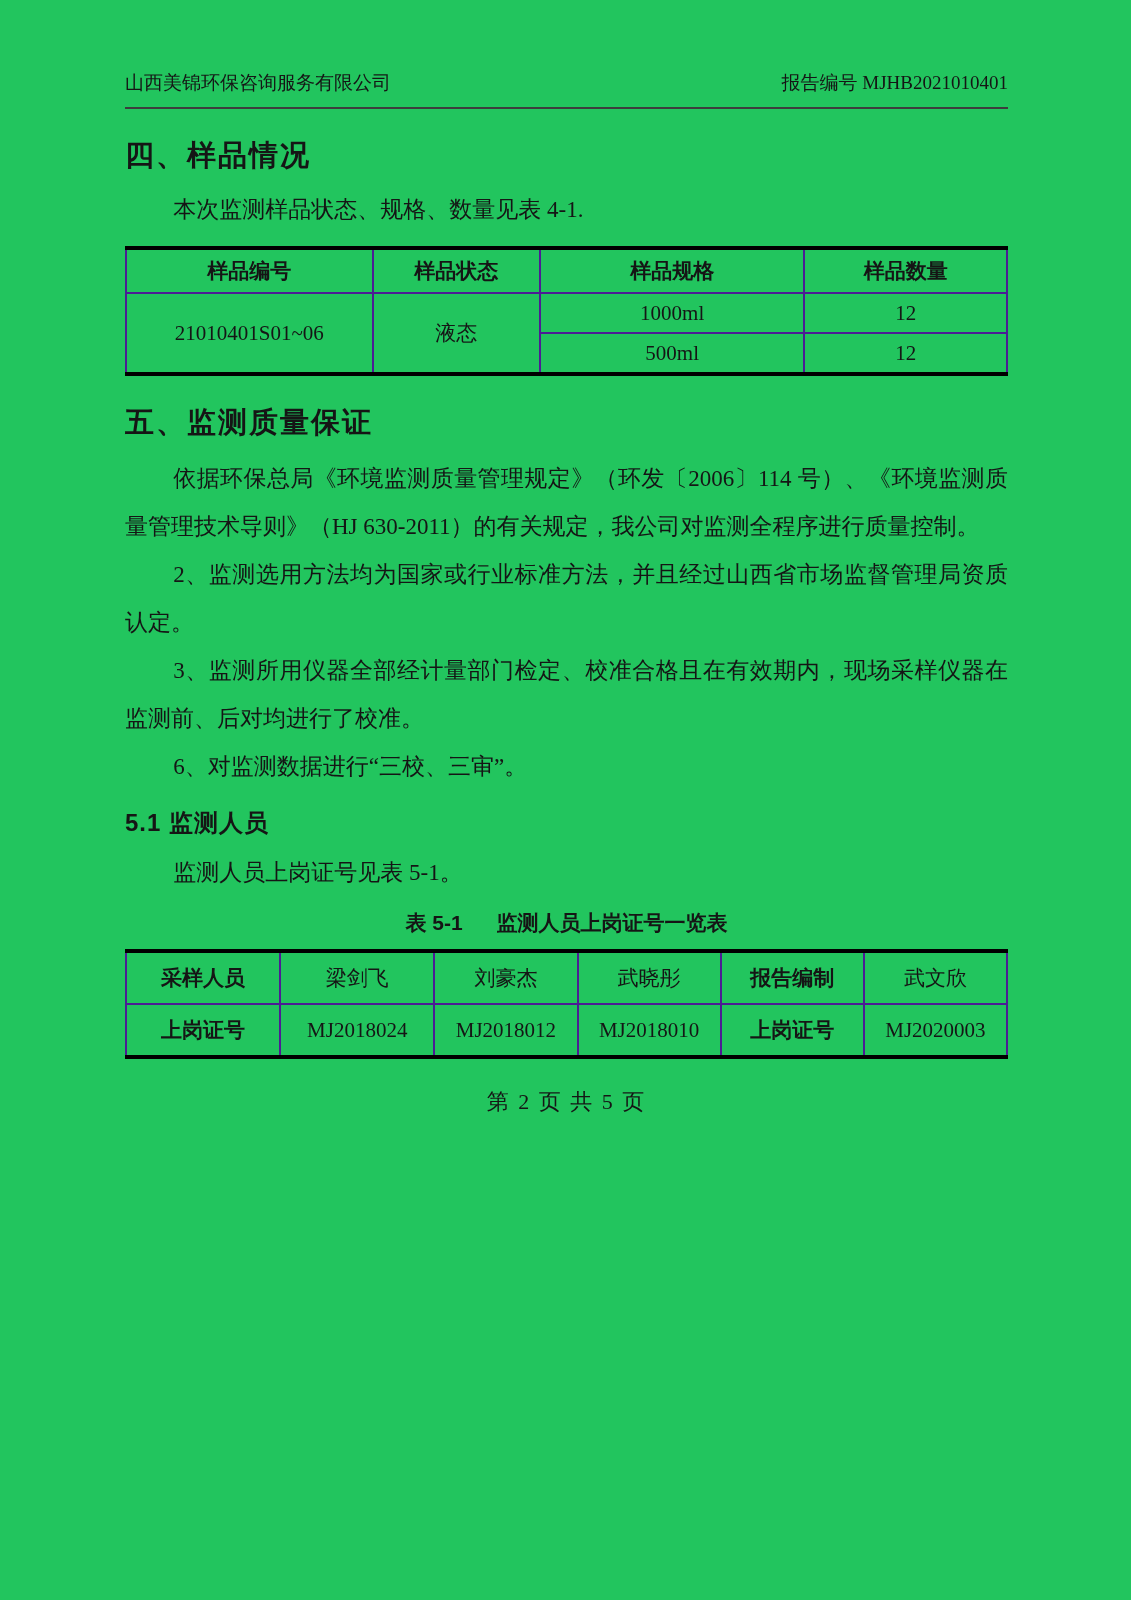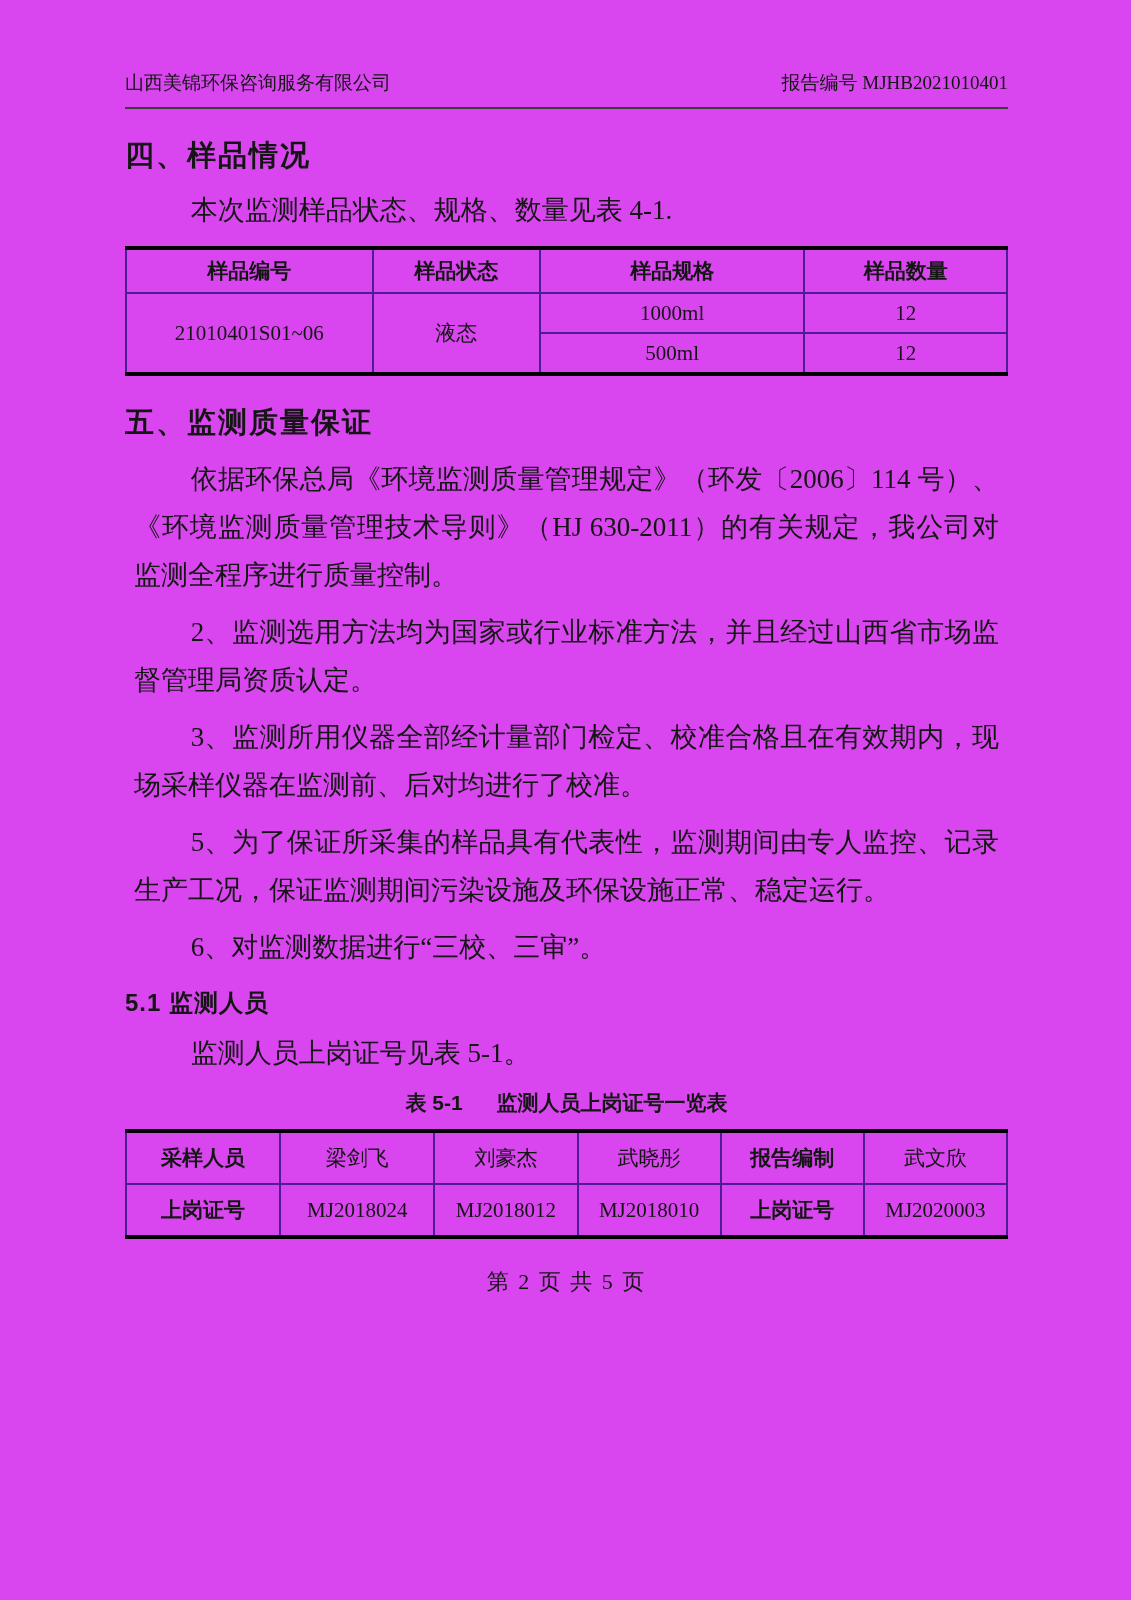--- a/index.html
+++ b/index.html
@@ -1,42 +1,42 @@
 <!DOCTYPE html>
 <html><head>
 <meta charset="utf-8">
 <style>
   html,body { margin:0; padding:0; background:#ffffff; }
   .page {
     position:relative;
     width:1131px; height:1600px;
     box-sizing:border-box;
     padding:70px 123px 0 125px;
-    background:#d946ef;
+    background:#22c55e;
     color:#151515;
     font-family:"Liberation Serif","DejaVu Serif",serif;
     overflow:hidden;
   }
   .header {
     display:flex; justify-content:space-between; align-items:flex-end;
     font-size:19px;
     padding-bottom:11px;
     border-bottom:2px solid #3d3d3d;
   }
   .h1 {
     font-family:"Liberation Sans","DejaVu Sans",sans-serif;
     font-weight:700;
     font-size:29px;
     letter-spacing:2px;
     margin:27px 0 0 0;
   }
   .bodytext { margin-top:12px; }
   .bodytext p, p.body {
-    margin:9px;
-    font-size:27px;
+    margin:0;
+    font-size:23px;
     line-height:48px;
     text-align:justify;
     text-indent:2.1em;
   }
   p.body { margin-top:10px; }
   .caption {
     text-align:center;
     font-family:"Liberation Sans","DejaVu Sans",sans-serif;
     font-weight:700;
     font-size:21px;
@@ -127,21 +127,20 @@
       </tr>
     </tbody>
   </table>
 
   <div class="h1">五、监测质量保证</div>
 
   <div class="bodytext">
     <p>依据环保总局《环境监测质量管理规定》（环发〔2006〕114 号）、《环境监测质量管理技术导则》（HJ 630-2011）的有关规定，我公司对监测全程序进行质量控制。</p>
     <p>2、监测选用方法均为国家或行业标准方法，并且经过山西省市场监督管理局资质认定。</p>
     <p>3、监测所用仪器全部经计量部门检定、校准合格且在有效期内，现场采样仪器在监测前、后对均进行了校准。</p>
-    <p>5、为了保证所采集的样品具有代表性，监测期间由专人监控、记录生产工况，保证监测期间污染设施及环保设施正常、稳定运行。</p>
     <p>6、对监测数据进行“三校、三审”。</p>
   </div>
 
   <div class="h2">5.1 监测人员</div>
 
   <p class="body">监测人员上岗证号见表 5-1。</p>
 
   <div class="caption">
     <span class="cap-no">表 5-1</span><span class="cap-title">监测人员上岗证号一览表</span>
   </div>

